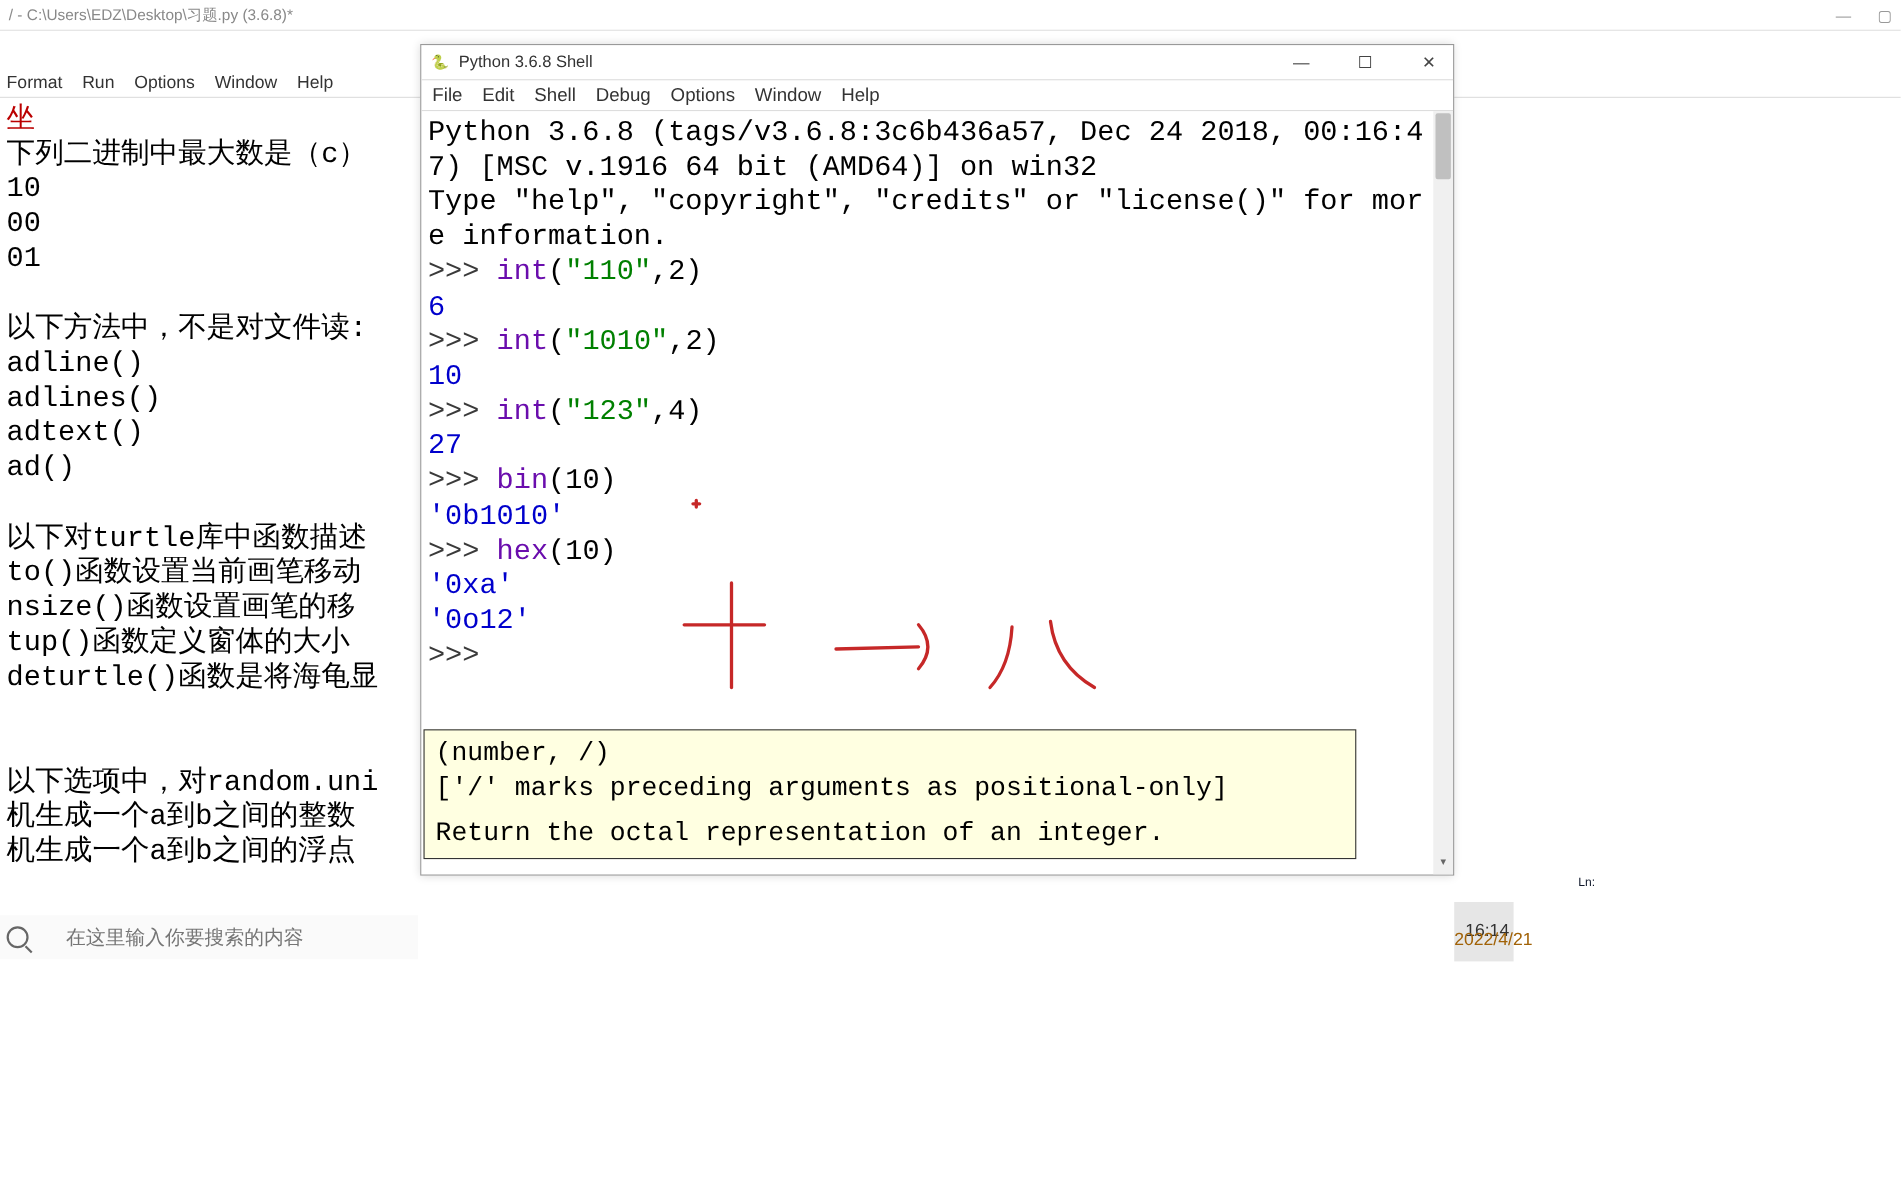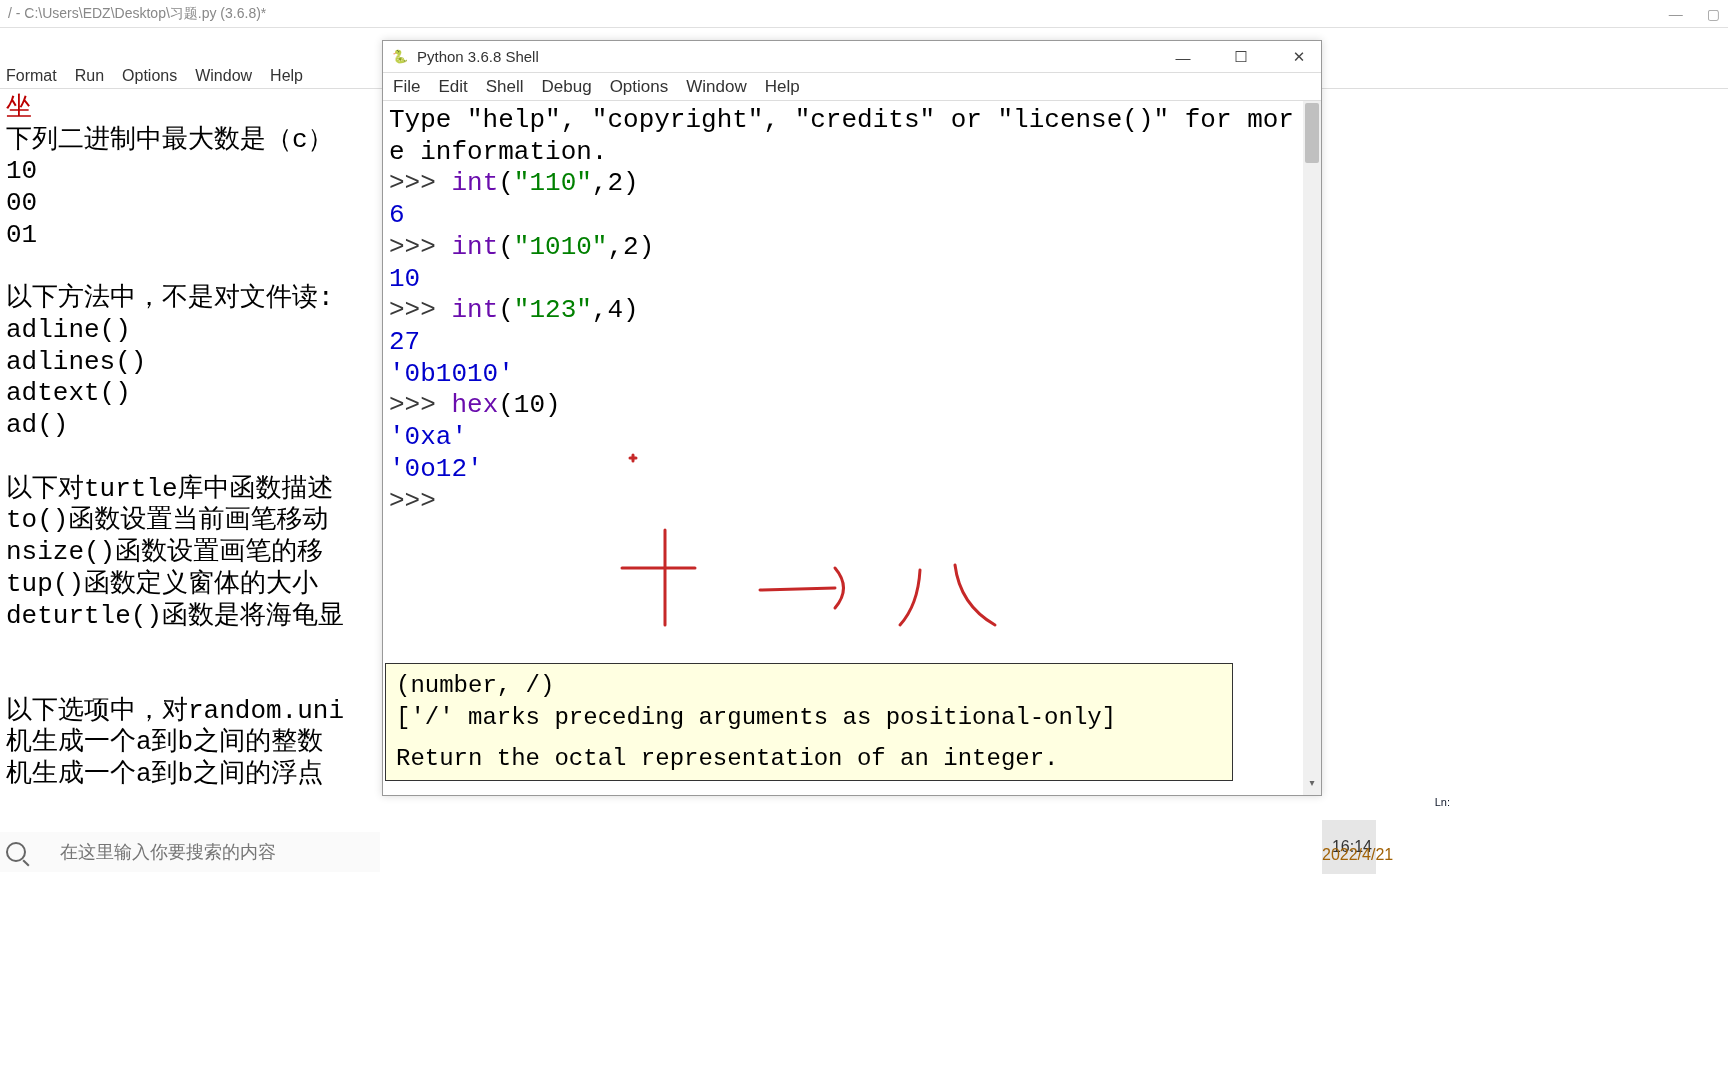--- a/index.html
+++ b/index.html
@@ -259,28 +259,30 @@
       <span>File</span>
       <span>Edit</span>
       <span>Shell</span>
       <span>Debug</span>
       <span>Options</span>
       <span>Window</span>
       <span>Help</span>
     </div>
   <div class="shell-body">
     <div class="shell-content" id="shell-content">
+      <div>Python 3.6.8 (tags/v3.6.8:3c6b436a57, Dec 24 2018, 00:16:47) [MSC v.1916 64 bit (AMD64)] on win32</div>
       <div>Type "help", "copyright", "credits" or "license()" for more information.</div>
       <div id="shell-entries">
           <div><span class="prompt">&gt;&gt;&gt; </span><span class="func">int</span><span>(</span><span class="str">"110"</span><span>,2)</span></div>
           <div class="numout">6</div>
           <div><span class="prompt">&gt;&gt;&gt; </span><span class="func">int</span><span>(</span><span class="str">"1010"</span><span>,2)</span></div>
           <div class="numout">10</div>
           <div><span class="prompt">&gt;&gt;&gt; </span><span class="func">int</span><span>(</span><span class="str">"123"</span><span>,4)</span></div>
           <div class="numout">27</div>
+          <div><span class="prompt">&gt;&gt;&gt; </span><span class="func">bin</span><span>(10)</span><span></span></div>
           <div class="strout">'0b1010'</div>
           <div><span class="prompt">&gt;&gt;&gt; </span><span class="func">hex</span><span>(10)</span><span></span></div>
           <div class="strout">'0xa'</div>
           <div class="strout">'0o12'</div>
         </div>
       <div><span class="prompt">&gt;&gt;&gt; </span></div>
       <div class="tooltip">
         <div>(number, /)</div>
         <div>['/' marks preceding arguments as positional-only]</div>
         <div style="height:10px"></div>

